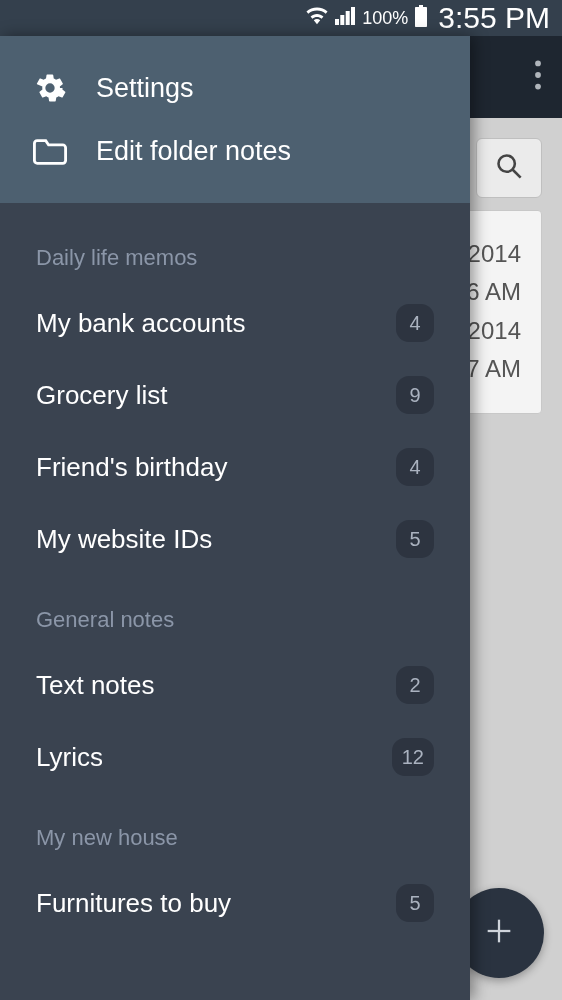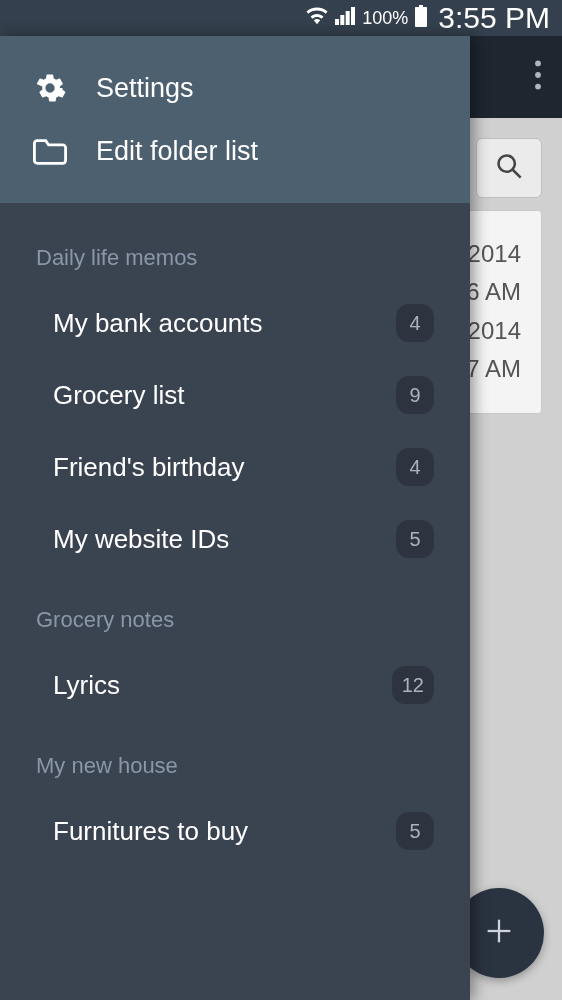--- a/index.html
+++ b/index.html
@@ -162,21 +162,20 @@
     padding: 32px 22px 16px;
   }
   
   .drawer-item {
     display: flex;
     align-items: center;
     justify-content: space-between;
     padding: 17px 22px;
     color: #ffffff;
     font-size: 26px;
-    margin-left: 17px;
   }
   
   .badge {
     min-width: 38px;
     height: 38px;
     background: #2d3440;
     border-radius: 13px;
     display: flex;
     align-items: center;
     justify-content: center;
@@ -255,21 +254,21 @@
           </svg>
       </span>
       <span>Settings</span>
     </div>
     <div class="drawer-header-item">
       <span class="icon-wrap">
         <svg width="34" height="26" viewBox="0 0 24 18" fill="none" stroke="#ffffff" stroke-width="2">
             <path d="M1 3c0-1 .8-2 2-2h6l2 3h10c1 0 2 .8 2 2v9c0 1-.8 2-2 2H3c-1 0-2-.8-2-2V3z"></path>
           </svg>
       </span>
-      <span>Edit folder list</span>
+      <span>Edit folder notes</span>
     </div>
   </div>
 
   <div class="drawer-body">
 
     <div class="drawer-section-title">Daily life memos</div>
     <div class="drawer-item">
       <span>My bank accounts</span>
       <span class="badge">4</span>
     </div>
@@ -279,21 +278,25 @@
     </div>
     <div class="drawer-item">
       <span>Friend's birthday</span>
       <span class="badge">4</span>
     </div>
     <div class="drawer-item">
       <span>My website IDs</span>
       <span class="badge">5</span>
     </div>
 
-    <div class="drawer-section-title">Grocery notes</div>
+    <div class="drawer-section-title">General notes</div>
+    <div class="drawer-item">
+      <span>Text notes</span>
+      <span class="badge">2</span>
+    </div>
     <div class="drawer-item">
       <span>Lyrics</span>
       <span class="badge">12</span>
     </div>
 
     <div class="drawer-section-title">My new house</div>
     <div class="drawer-item">
       <span>Furnitures to buy</span>
       <span class="badge">5</span>
     </div>

